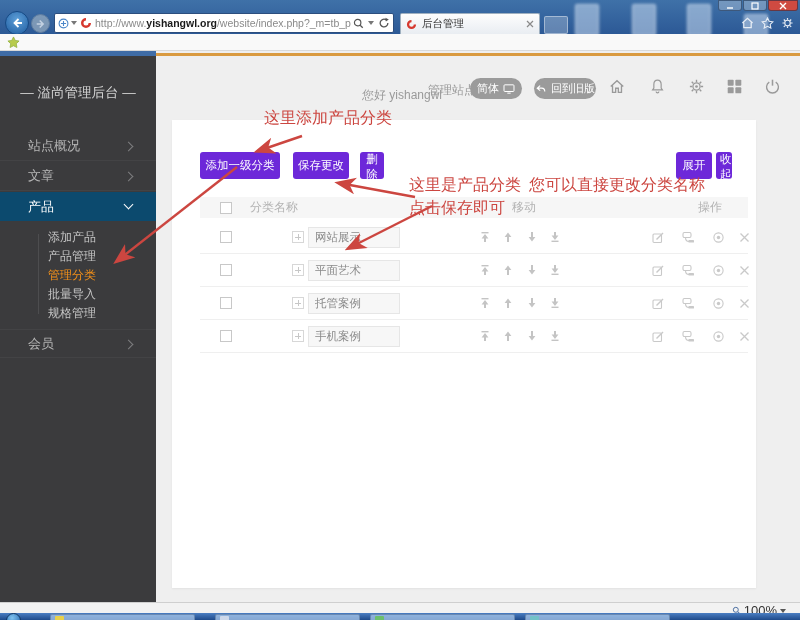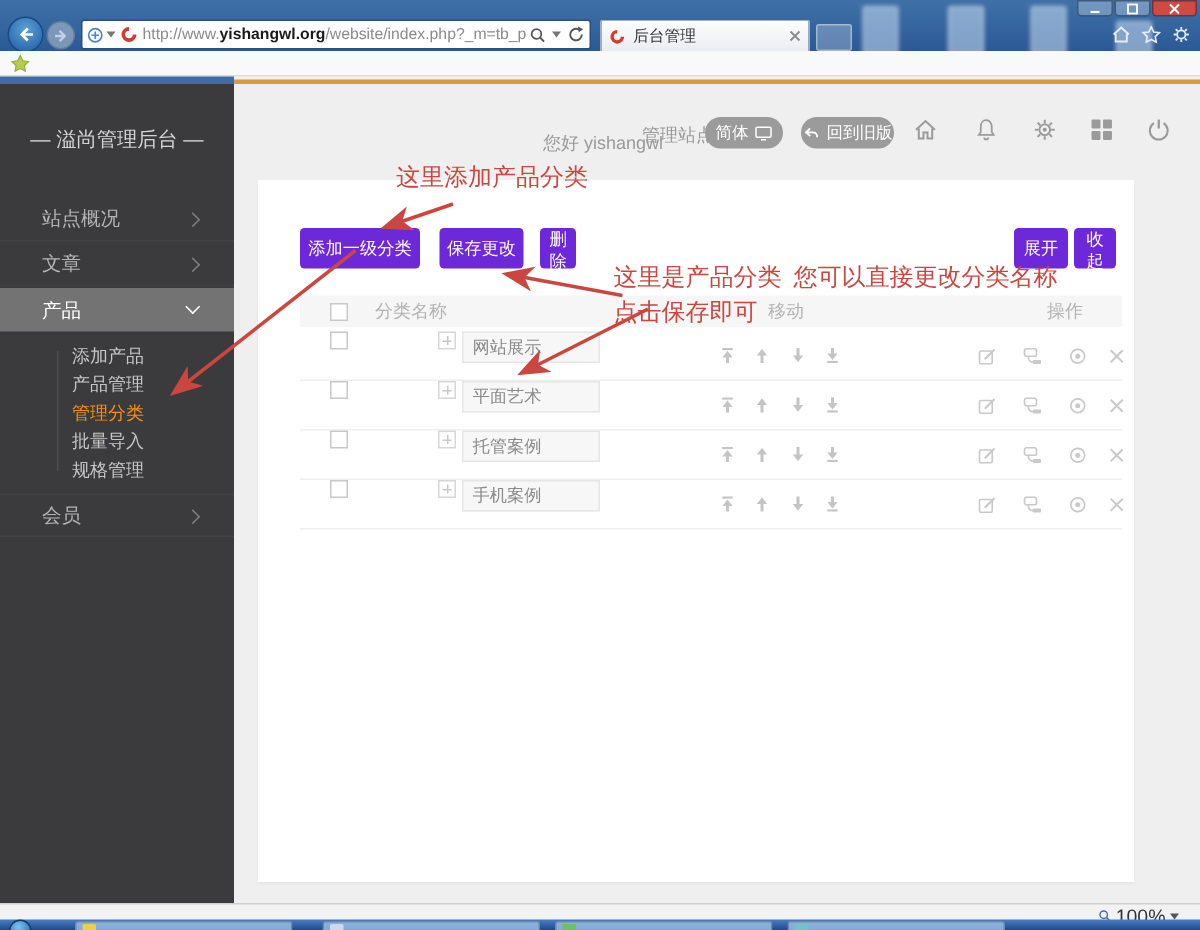--- a/index.html
+++ b/index.html
@@ -42,42 +42,42 @@
   .topline-blue { position:absolute; left:0; top:0; width:156px; height:5px; background:#3f6ca6; }
   .topline-orange { position:absolute; left:156px; top:2px; width:644px; height:3px; background:#d99a40; }
 
   
   .sidebar { position:absolute; left:0; top:5px; width:156px; height:546px; background:#3b3b3d; }
   .sb-title { position:absolute; left:0; top:28px; width:156px; text-align:center; color:#d4d4d4; font-size:13.5px; }
   .sb-item { position:absolute; left:0; width:156px; height:29px; color:#b5b5b5; font-size:13px;
              display:flex; align-items:center; padding-left:28px; border-bottom:1px solid #434345; cursor:pointer; }
   .chev { width:7px; height:7px; border-top:1.6px solid #7e7e80; border-right:1.6px solid #7e7e80;
           transform:rotate(45deg); position:absolute; right:24px; top:11px; }
-  .sb-item.active { background:#737373; color:#fff; border-bottom:none; }
+  .sb-item.active { background:#0c4a6e; color:#fff; border-bottom:none; }
   .sb-item.active .chev { border-color:#fff; transform:rotate(135deg); top:9px; }
   .submenu { position:absolute; left:0; top:172px; width:156px; }
   .sub-item { position:absolute; left:48px; height:19px; font-size:12px; color:#c6c6c6; display:flex; align-items:center; cursor:pointer; }
   .sub-item.active { color:#f39019; }
   .treeline { position:absolute; left:38px; top:178px; width:1px; height:80px; background:#4d4d4f; }
 
   
   .hdr-text { position:absolute; font-size:12px; color:#9a9a9a; }
   .pill { position:absolute; top:27px; height:21px; background:#9b9b9b; border-radius:11px; color:#fff;
           font-size:11px; display:flex; align-items:center; justify-content:center; gap:4px; cursor:pointer; }
   .hicon { position:absolute; top:27px; cursor:pointer; }
 
   
   .card { position:absolute; left:172px; top:69px; width:584px; height:468px; background:#fff; box-shadow:0 1px 2px rgba(0,0,0,.06); }
   .gbtn { position:absolute; top:32px; height:27px; background:#6d28d9; border:none; border-radius:3px;
           color:#fff; font-size:11.5px; padding:0 4px; cursor:pointer; font-family:Liberation Sans, sans-serif; }
   .thead { position:absolute; left:28px; top:77px; width:548px; height:21px; background:#f6f6f6;
            display:flex; align-items:center; font-size:12px; color:#b3b3b3; }
   .checkbox { width:12px; height:12px; background:#fff; border:1px solid #c8c8c8; cursor:pointer; }
   .trow { position:absolute; left:28px; width:548px; height:33px; border-bottom:1px solid #efefef; }
-  .rowflex { position:relative; width:100%; height:100%; display:flex; }
+  .rowflex { position:relative; width:100%; height:100%; display:flex; align-items:center; }
   .plusbox { position:absolute; left:92px; width:12px; height:12px; border:1px solid #d7d7d7; }
   .plusbox::before { content:""; position:absolute; left:2px; top:4.5px; width:6px; height:1px; background:#c7c7c7; }
   .plusbox::after  { content:""; position:absolute; left:4.5px; top:2px; width:1px; height:6px; background:#c7c7c7; }
   .name-input { position:absolute; left:108px; width:92px; height:21px; background:#f7f7f7; border:1px solid #e6e6e6;
                 font-size:11.5px; color:#8a8a8a; padding:0 6px; font-family:"Liberation Sans",sans-serif; }
   .mv { position:absolute; width:12px; height:12px; top:10px; cursor:pointer; }
   .op { position:absolute; width:13px; height:13px; top:10px; cursor:pointer; }
 
   
   .note { position:absolute; color:#cc4640; font-size:16px; font-family:"Liberation Serif",serif; white-space:pre; }
@@ -269,21 +269,21 @@
     <svg class="hicon" style="left:764px" width="17" height="17" viewBox="0 0 20 20">
         <path d="M10 2v7" stroke="#9a9a9a" stroke-width="1.8"></path>
         <path d="M6.2 4.8a7 7 0 1 0 7.6 0" fill="none" stroke="#9a9a9a" stroke-width="1.6"></path>
       </svg>
 
     <div class="card">
       <button class="gbtn" style="left:28px;width:80px">添加一级分类</button>
       <button class="gbtn" style="left:121px;width:56px">保存更改</button>
       <button class="gbtn" style="left:188px;width:24px">删除</button>
       <button class="gbtn" style="left:504px;width:36px">展开</button>
-      <button class="gbtn" style="left:544px;width:28px">收起</button>
+      <button class="gbtn" style="left:544px;width:16px">收起</button>
 
       <div class="thead">
         <div class="checkbox" style="margin-left:20px"></div>
         <span style="margin-left:18px">分类名称</span>
         <span style="position:absolute;left:312px">移动</span>
         <span style="position:absolute;left:498px">操作</span>
       </div>
 
       <div class="trow" style="top:101px">
           <div class="rowflex">

